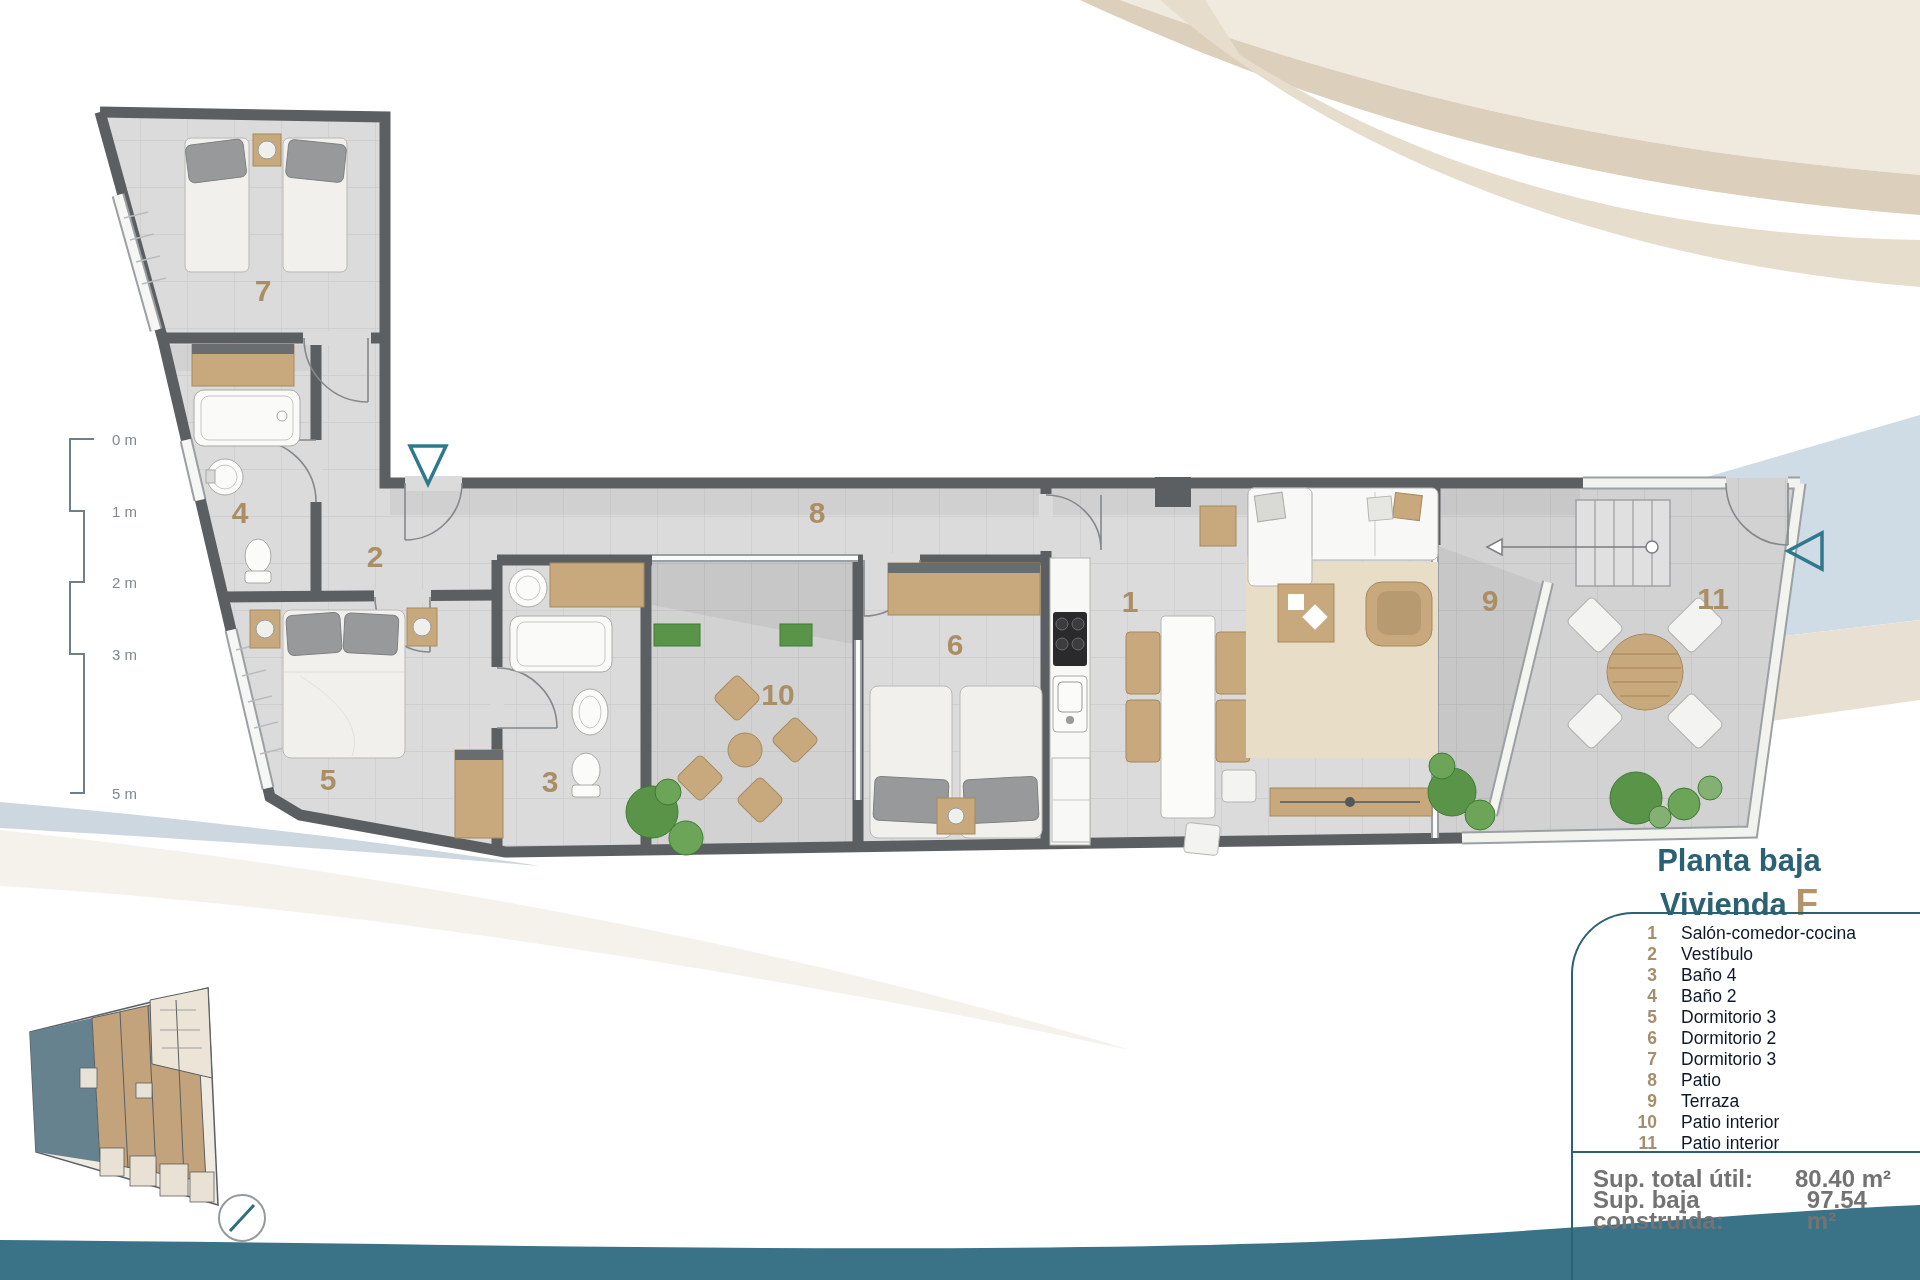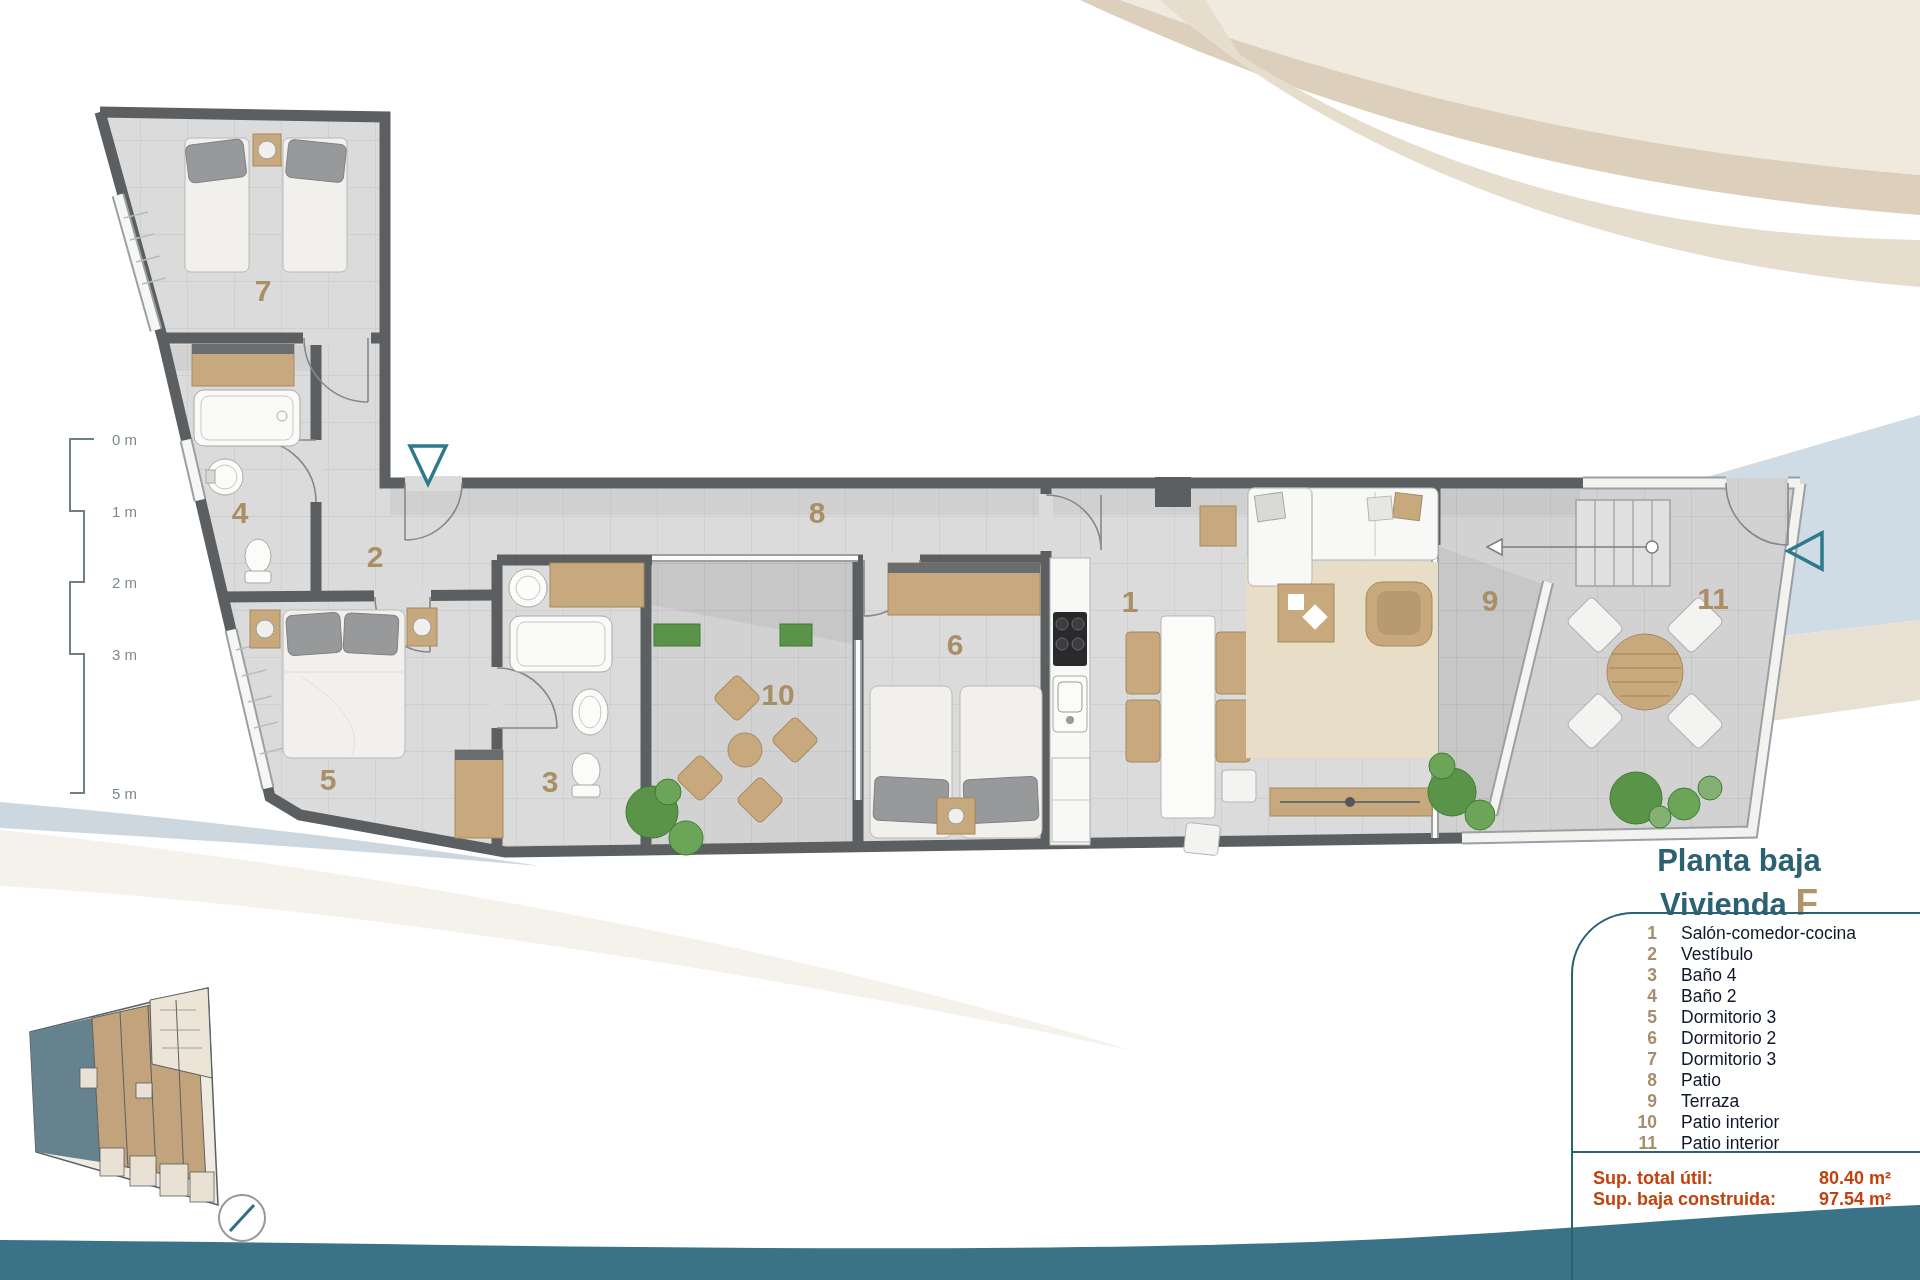--- a/index.html
+++ b/index.html
@@ -10,21 +10,21 @@
   .title-floor{font-size:31px;font-weight:bold;color:#2a6173;}
   .title-dwelling{font-size:31px;font-weight:bold;color:#2a6173;margin-top:2px;}
   .title-letter{font-size:37px;color:#b3946a;font-weight:bold;}
   .legend-border{position:absolute;left:1571px;top:912px;width:349px;height:368px;
      border-left:2px solid #2a6173;border-top:2px solid #2a6173;border-top-left-radius:62px;}
   .legend-sep{position:absolute;left:1571px;top:1151px;width:349px;border-top:2px solid #2a6173;}
   .legend-rows{position:absolute;left:1571px;top:923px;width:340px;}
   .legend-row{display:flex;height:21px;line-height:21px;font-size:17.5px;}
   .legend-num{width:86px;text-align:right;padding-right:24px;color:#a68e6c;font-weight:bold;}
   .legend-label{color:#0f172a;}
-  .totals{position:absolute;left:1593px;top:1168px;width:298px;font-size:18px;font-weight:bold;color:#c2410c;}
+  .totals{position:absolute;left:1593px;top:1168px;width:298px;font-size:24px;font-weight:bold;color:#737373;}
   .totals-row{display:flex;justify-content:space-between;height:21px;line-height:21px;}
 </style>
 </head>
 <body>
 
 <svg width="1920" height="1280" viewBox="0 0 1920 1280">
   <defs>
     <pattern id="tiles" width="47" height="47" patternUnits="userSpaceOnUse">
       <rect width="47" height="47" fill="#dbdbdb"></rect>
       <path d="M47,0 V47 H0" fill="none" stroke="#cccccc" stroke-width="1.3"></path>

